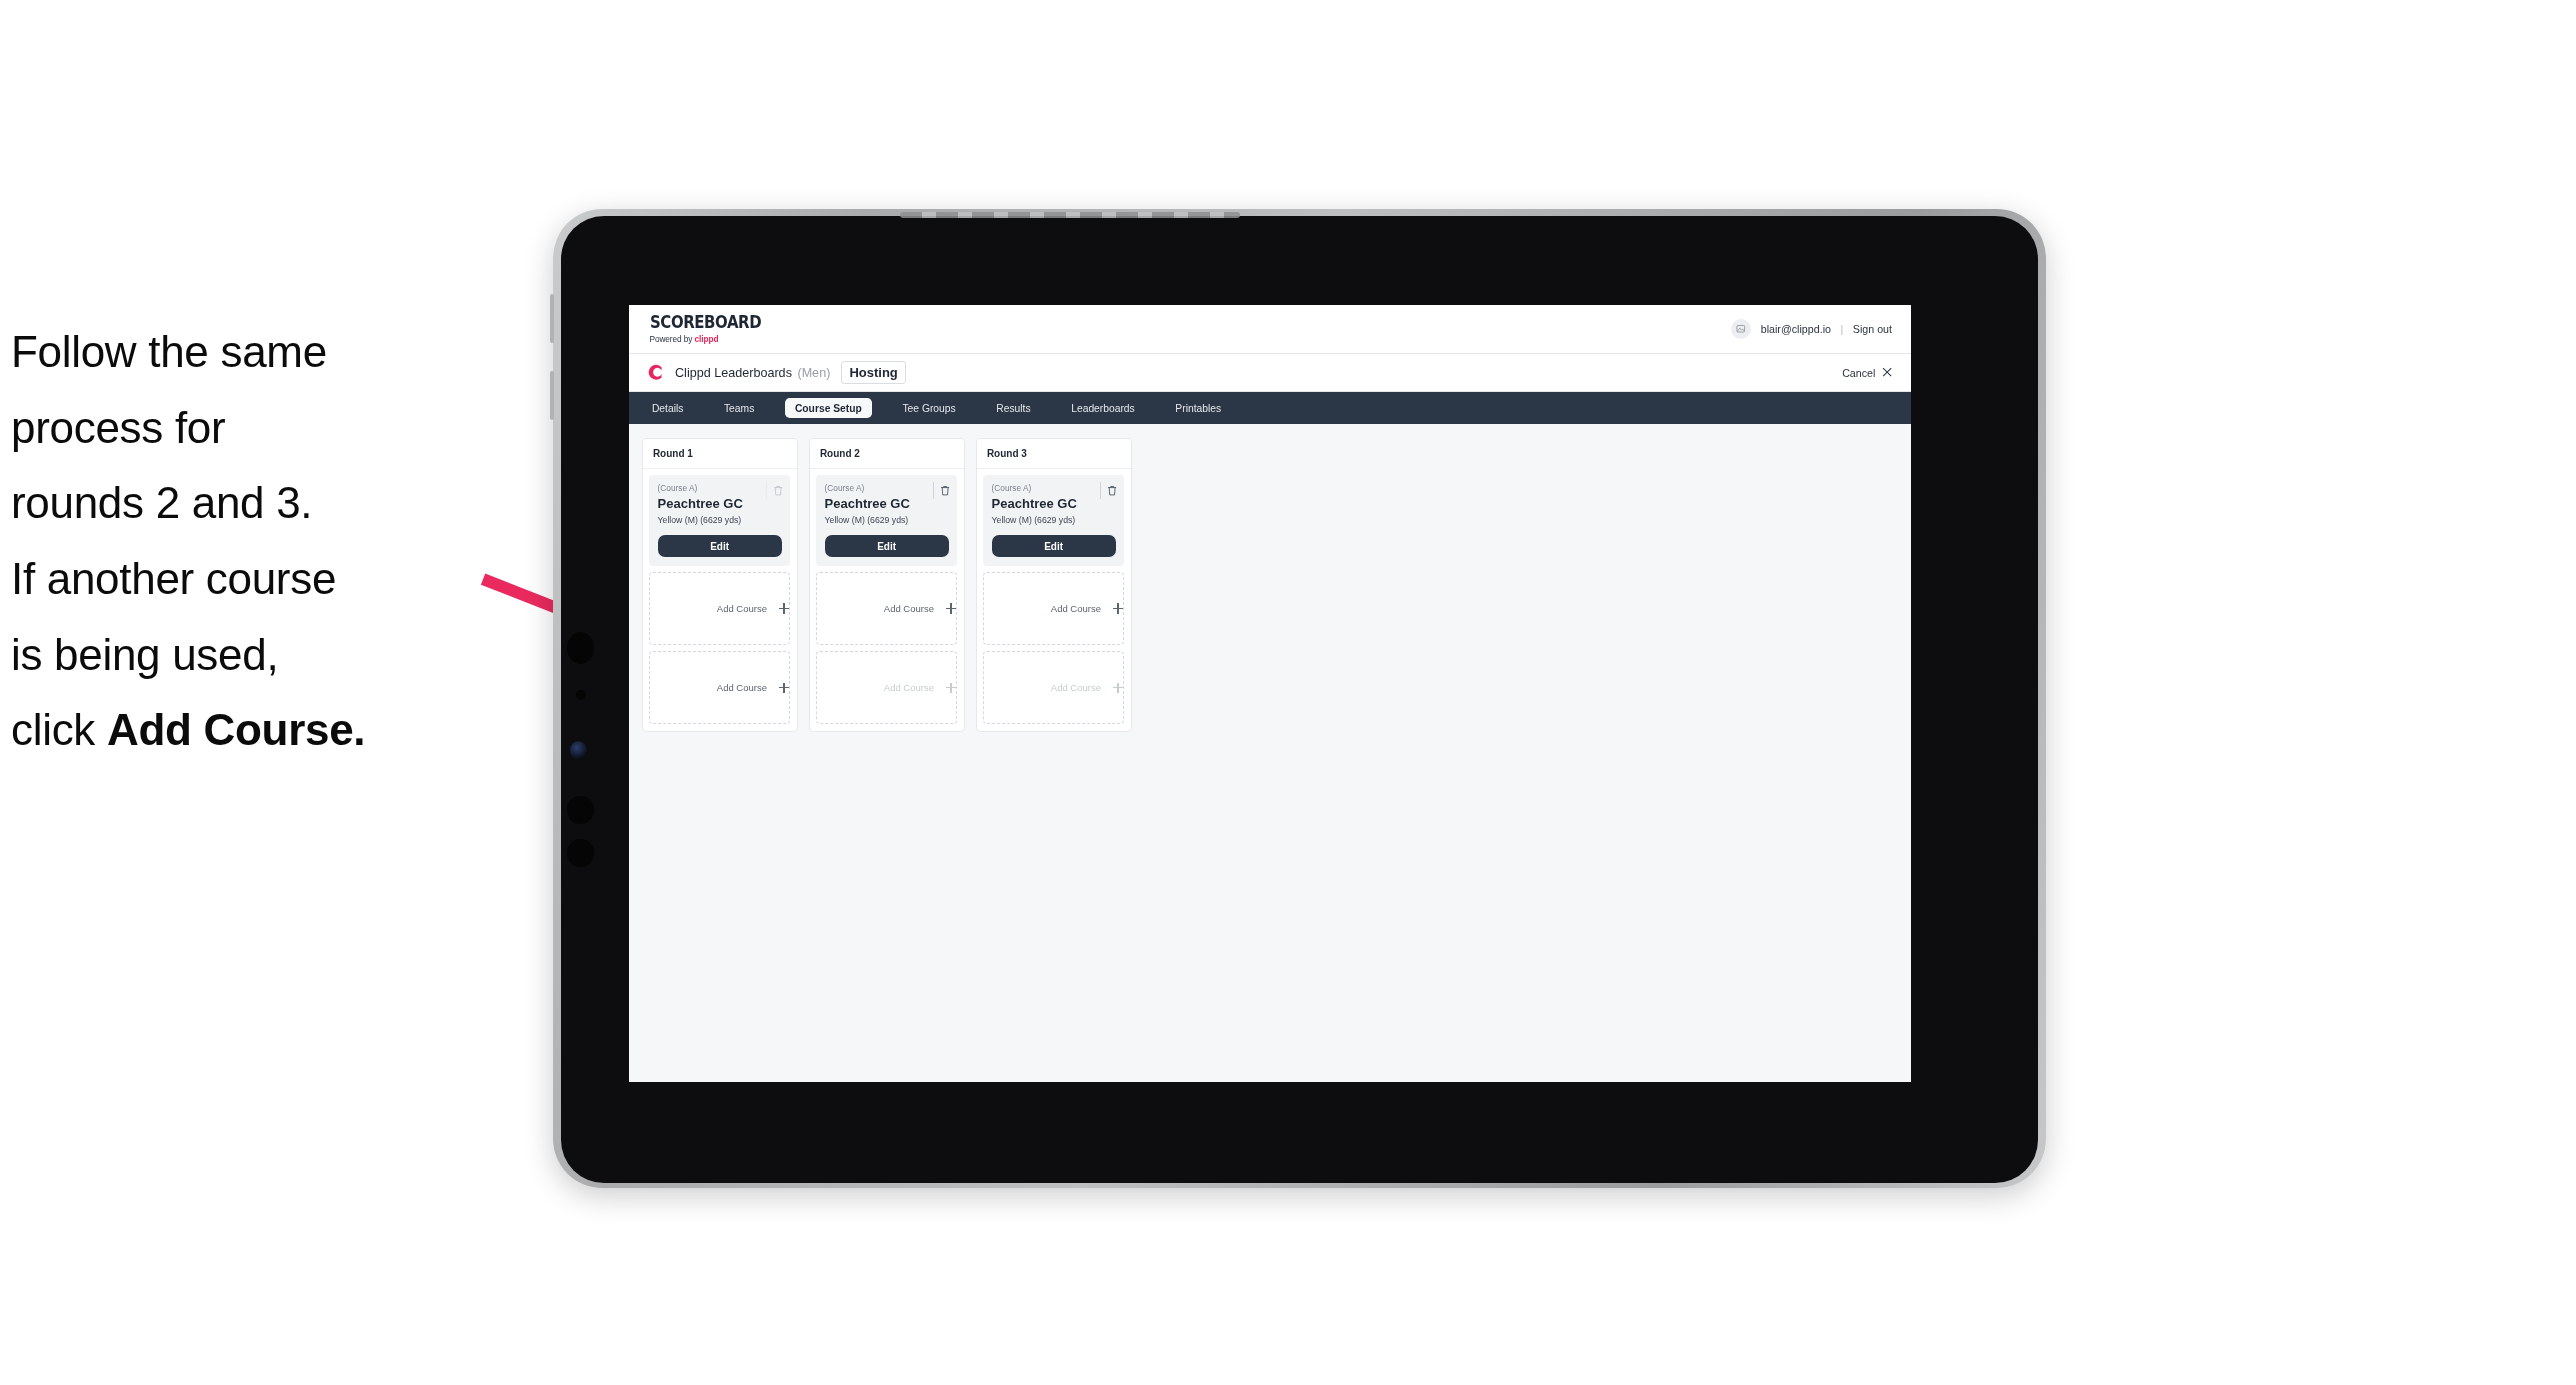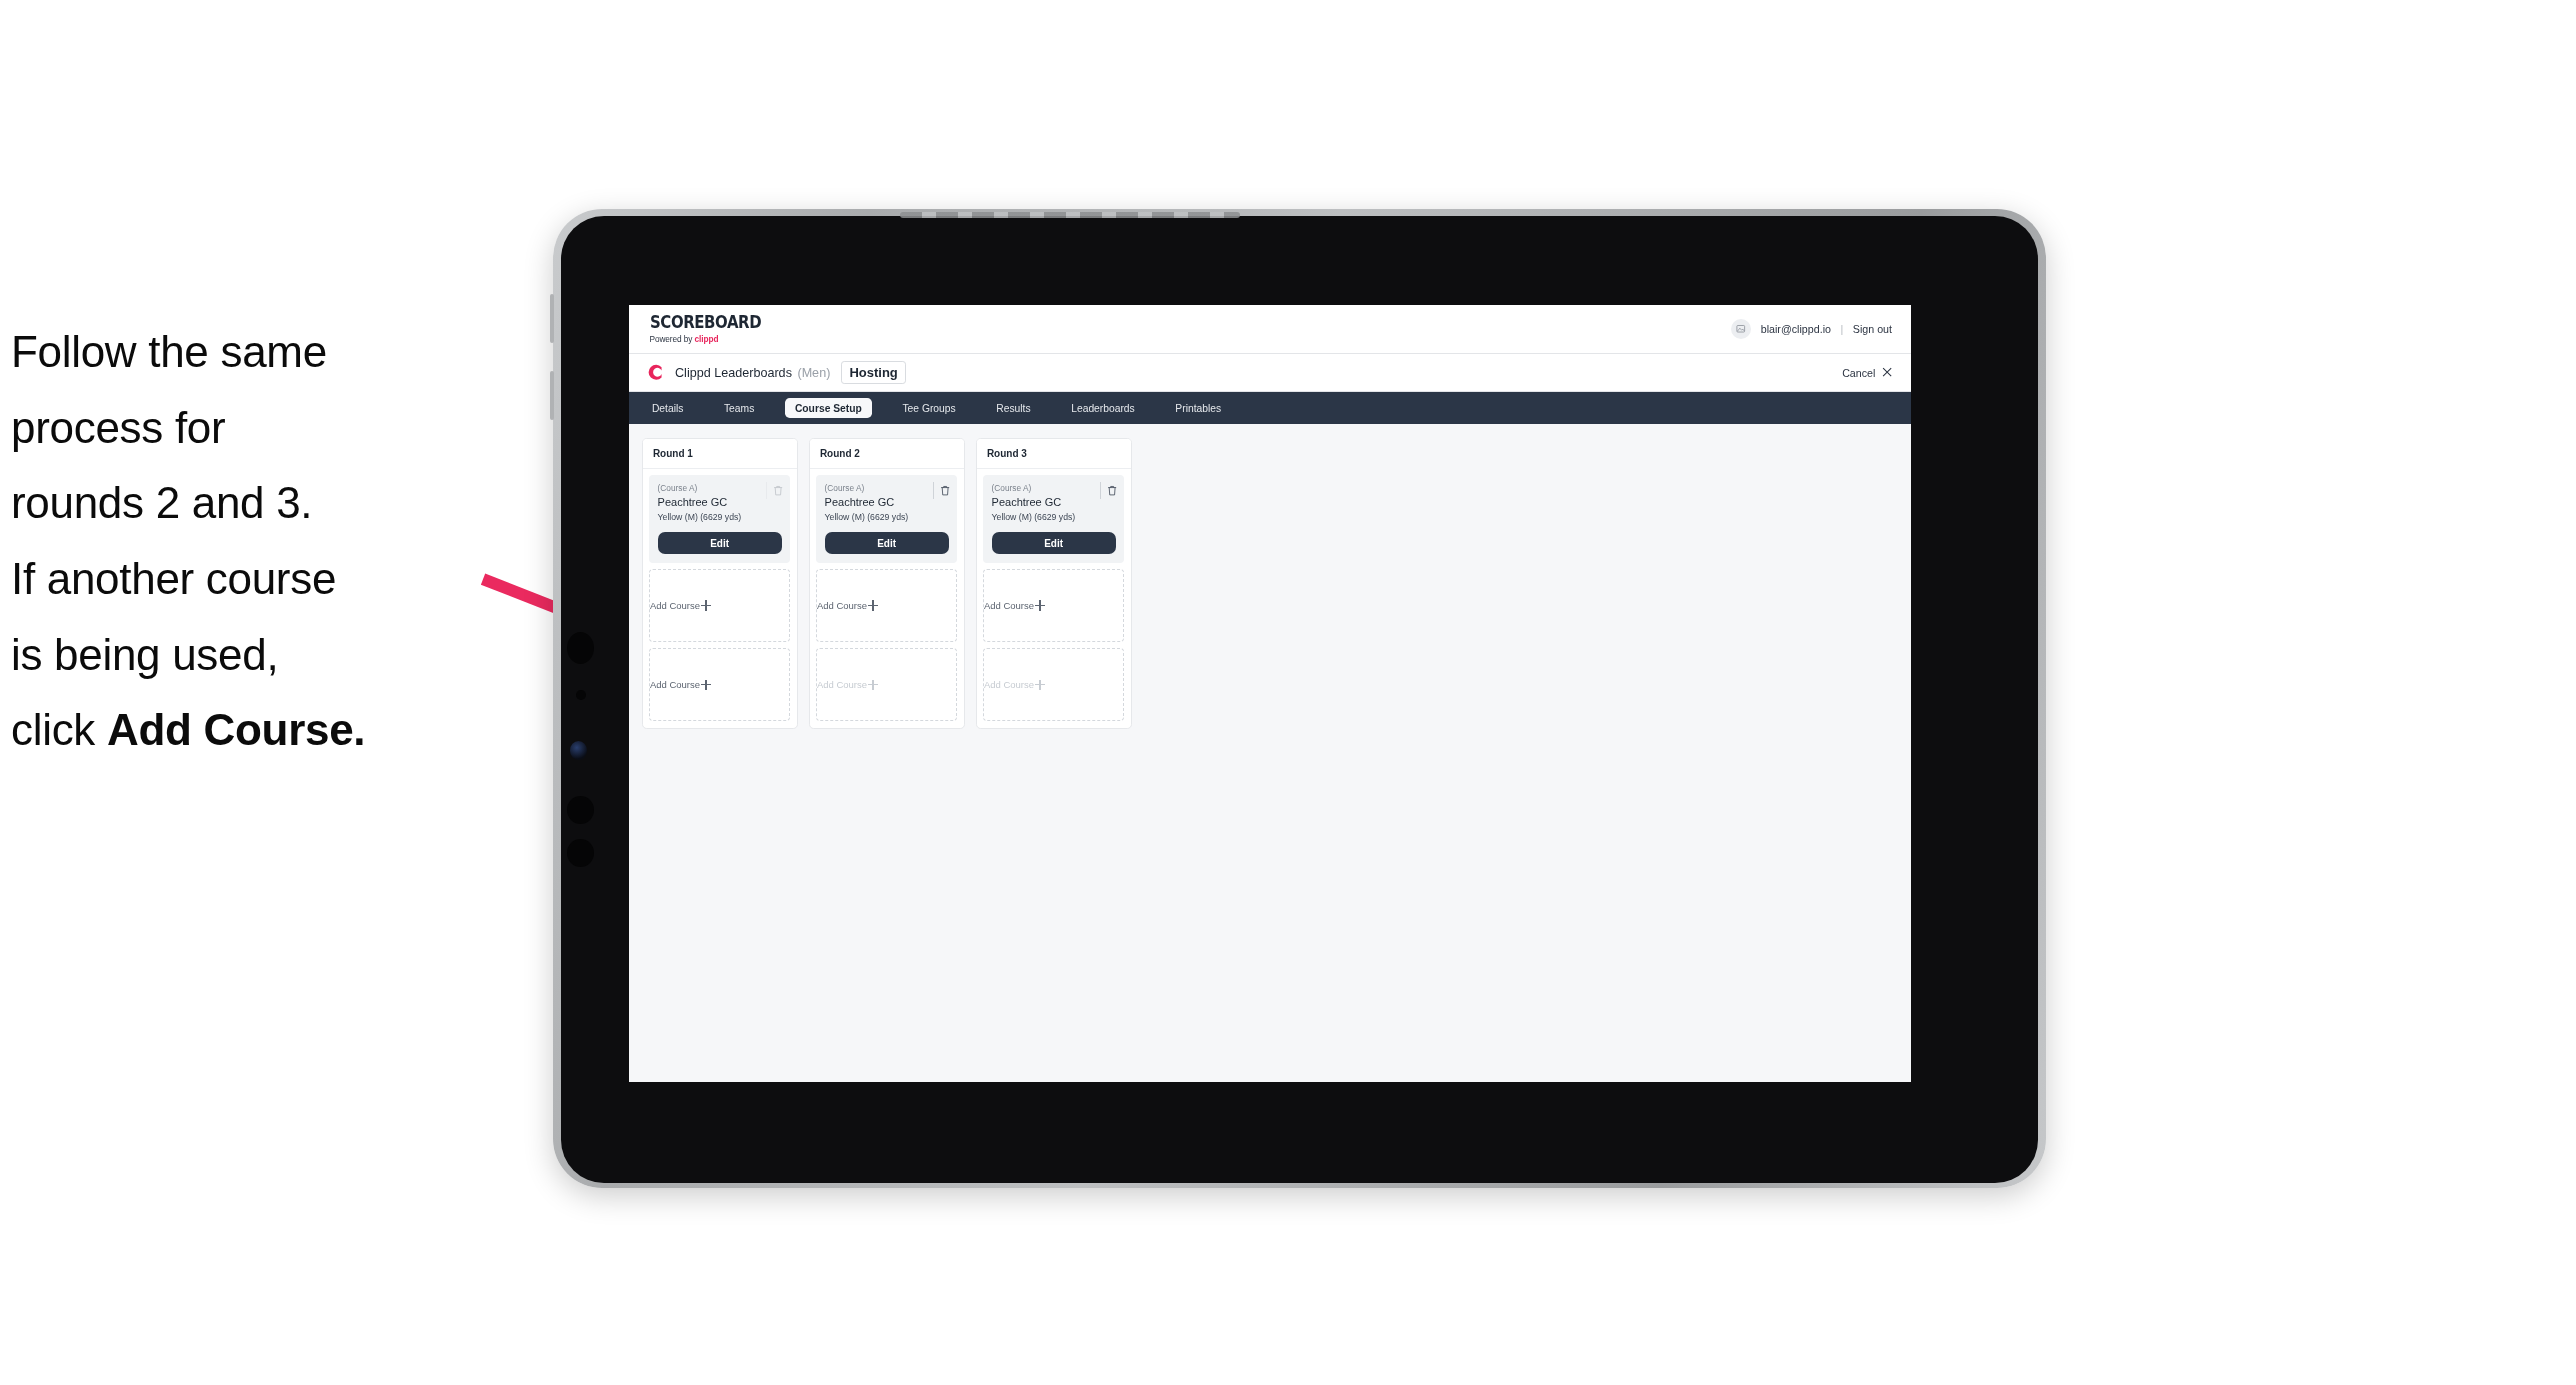--- a/index.html
+++ b/index.html
@@ -225,22 +225,22 @@
     border-radius: 4px;
     padding: 8px 8.7px 8.7px;
     position: relative;
   }
   .course-card .meta-label {
     font-size: 8.3px;
     color: #7b828c;
     line-height: 1.4;
   }
   .course-card .course-name {
-    font-size: 11px;
-    font-weight: 400;
+    font-size: 13px;
+    font-weight: 700;
     color: #1e2733;
     line-height: 1.5;
   }
   .course-card .course-tee {
     font-size: 8.7px;
     color: #3d4654;
     line-height: 1.5;
   }
   .card-actions {
     position: absolute;
@@ -267,22 +267,22 @@
     cursor: pointer;
     font-family: "Liberation Sans", sans-serif;
   }
 
   .add-course {
     margin-top: 6.3px;
     height: 73px;
     border: 0.8px dashed #d4d8dd;
     border-radius: 4px;
     background: #ffffff;
-    display: flex; align-items: center; justify-content: flex-start;
-    gap: 1px;
+    display: flex; align-items: center; justify-content: flex-end;
+    gap: 12px;
     font-size: 9.5px;
     color: #5c6470;
     cursor: pointer;
   }
   .add-course.dim { color: #c7ccd2; }
   .plus {
     position: relative; width: 10.3px; height: 10.3px; flex: none;
   }
   .plus::before, .plus::after {
     content: ""; position: absolute; background: currentColor;

